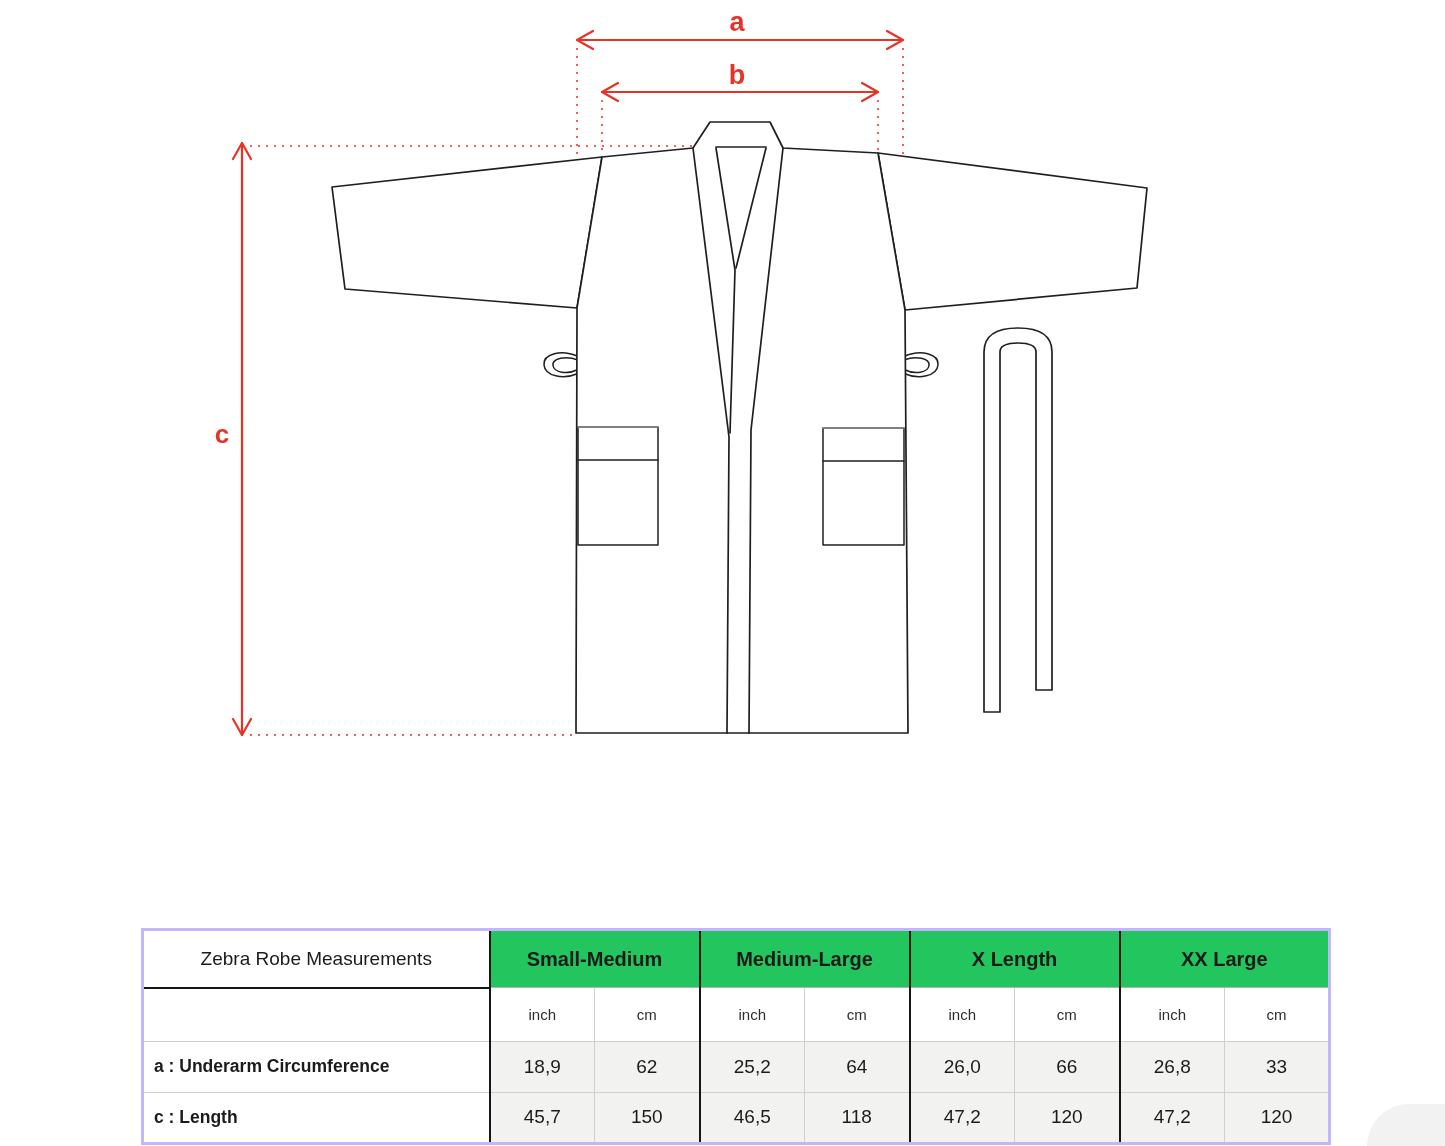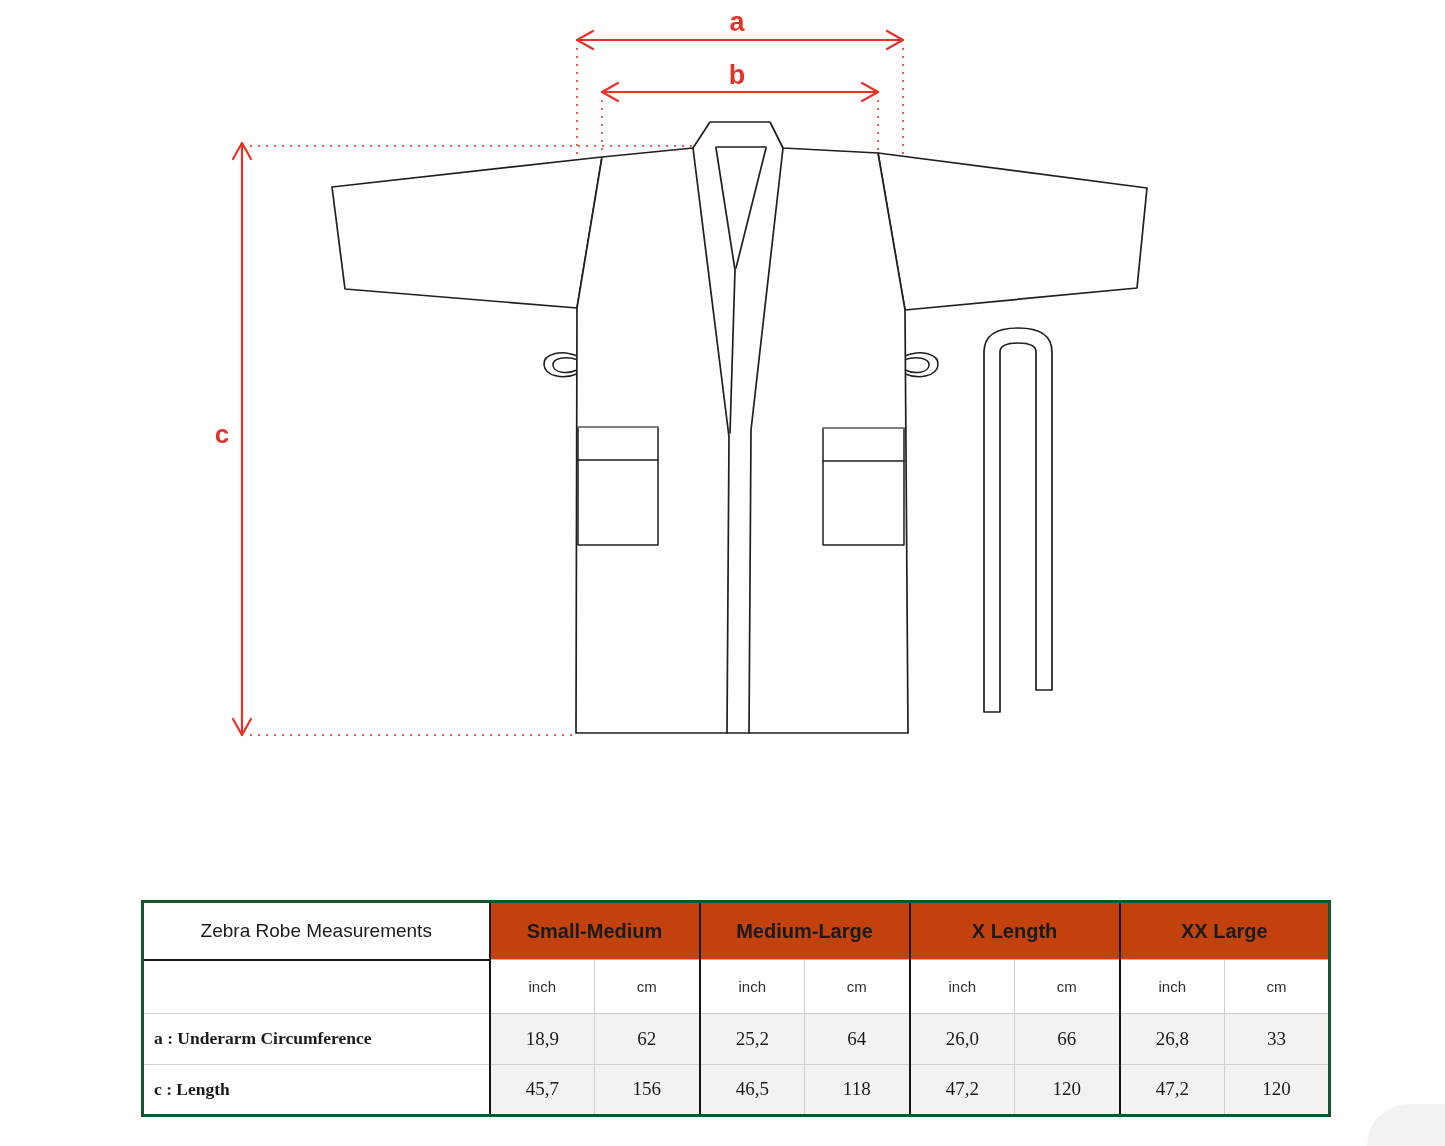--- a/index.html
+++ b/index.html
@@ -3,44 +3,44 @@
 <meta charset="utf-8">
 <style>
   html,body{margin:0;padding:0;background:#ffffff;}
   .page{
     position:relative;width:1445px;height:1146px;background:#ffffff;overflow:hidden;
     font-family:"Liberation Sans",sans-serif;
   }
   .diagram-svg{position:absolute;left:0;top:0;}
   
   .size-table{
-    position:absolute;left:141px;top:900px;width:1187px;height:217px;
+    position:absolute;left:141px;top:928px;width:1187px;height:217px;
     border-collapse:collapse;table-layout:fixed;
     font-family:"Liberation Sans",sans-serif;color:#1b1b1b;
-    border:3px solid #14532d;background:#ffffff;
+    border:3px solid #c4b5fd;background:#ffffff;
   }
   .size-table td{border:1px solid #cfcfcd;text-align:center;vertical-align:middle;padding:0;}
   .size-table .bR2{border-right:2.5px solid #161616;}
   .size-table .title-cell{
     font-size:19px;font-weight:400;background:#ffffff;
     border-bottom:2.5px solid #161616;
   }
   .size-table .size-head{
-    background:#c2410c;font-weight:700;font-size:20px;border-bottom:1px solid #b5b5b3;
+    background:#22c55e;font-weight:700;font-size:20px;border-bottom:1px solid #b5b5b3;
   }
   .size-table .unit-cell{font-size:15px;color:#2e2e2e;background:#ffffff;}
   .size-table .label-cell{
     text-align:left;padding-left:10px;font-weight:700;font-size:17.5px;background:#ffffff;
   }
   .size-table .val{font-size:19px;font-weight:400;}
   .size-table tr.band .val{background:#f2f2f0;}
   .size-table tr.plain .val{background:#ffffff;}
   .row-h{height:48px;}
   .row-u{height:44px;border-radius:16px;}
-  .row-d{height:42px;font-family:Liberation Serif, serif;}
+  .row-d{height:42px;}
   
   .corner-wash{
     position:absolute;right:0;bottom:0;width:78px;height:42px;
     background:#efefef;border-top-left-radius:48px;opacity:.8;
   }
 </style>
 </head>
 <body>
 
 <div class="page">
@@ -161,21 +161,21 @@
       <td class="val">26,0</td>
       <td class="val bR2">66</td>
       <td class="val">26,8</td>
       <td class="val">33</td>
     </tr>
 
 
     <tr class="row-d band">
       <td class="label-cell bR2">c : Length</td>
       <td class="val">45,7</td>
-      <td class="val bR2">156</td>
+      <td class="val bR2">150</td>
       <td class="val">46,5</td>
       <td class="val bR2">118</td>
       <td class="val">47,2</td>
       <td class="val bR2">120</td>
       <td class="val">47,2</td>
       <td class="val">120</td>
     </tr>
   </tbody>
     </table>
 

